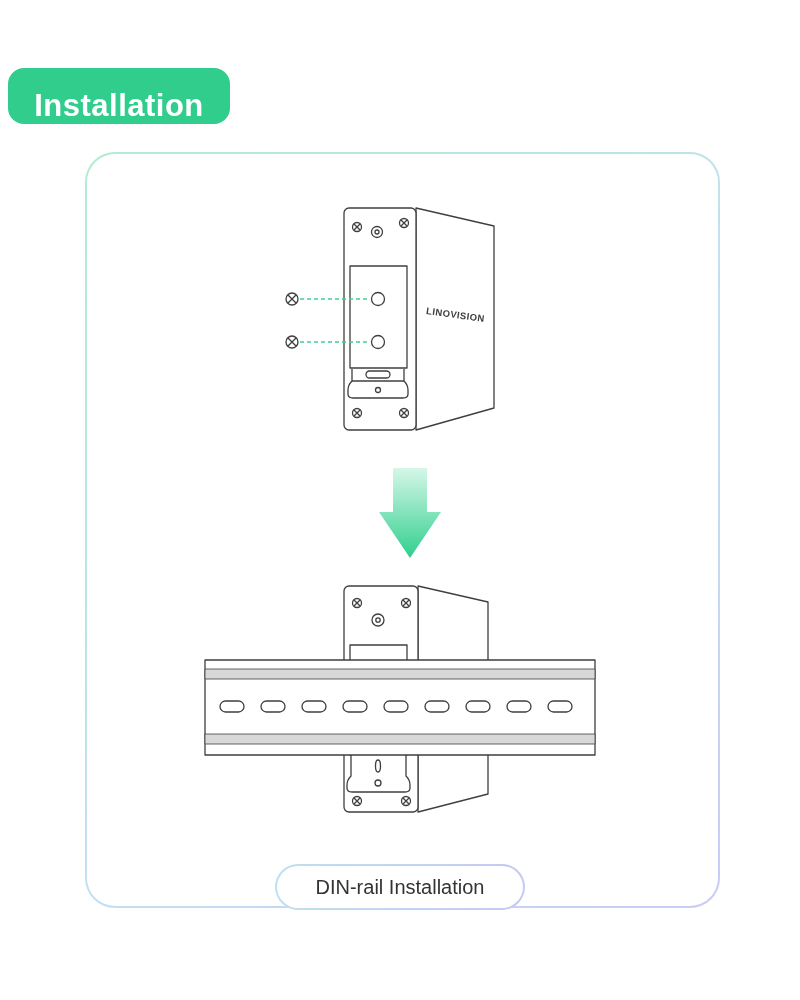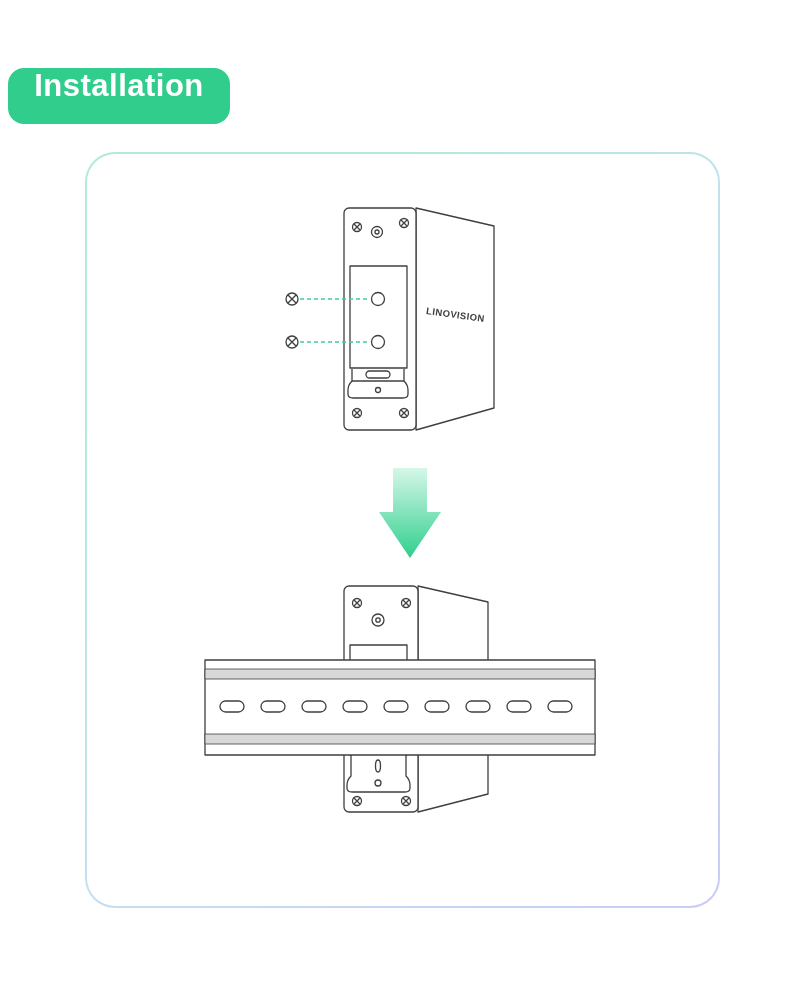--- a/index.html
+++ b/index.html
@@ -9,21 +9,21 @@
     background:#ffffff;
     font-family:"Liberation Sans", sans-serif;
     overflow:hidden;
   }
   .badge{
     position:absolute;
     left:8px;top:68px;
     width:222px;height:56px;
     background:#31cd8c;
     border-radius:16px;
-    display:flex;align-items:flex-start;justify-content:center;
+    display:flex;align-items:flex-end;justify-content:center;
     color:#ffffff;
     font-size:31px;
     font-weight:700;
     letter-spacing:0.5px;
   }
   .card{
     position:absolute;
     left:85px;top:152px;
     width:635px;height:756px;
     background:linear-gradient(140deg,#b2ecd0 0%,#c3e0f2 55%,#c9ccf6 100%);
@@ -172,14 +172,19 @@
         <rect x="343" y="701" width="24" height="11" rx="5.5"></rect>
         <rect x="384" y="701" width="24" height="11" rx="5.5"></rect>
         <rect x="425" y="701" width="24" height="11" rx="5.5"></rect>
         <rect x="466" y="701" width="24" height="11" rx="5.5"></rect>
         <rect x="507" y="701" width="24" height="11" rx="5.5"></rect>
         <rect x="548" y="701" width="24" height="11" rx="5.5"></rect>
       </g>
     </g>
   </svg>
 
+  <div class="caption-pill">
+    <div class="caption-pill-inner">
+      <span>DIN-rail Installation</span>
+    </div>
+  </div>
 
 </div>
 
 </body></html>

